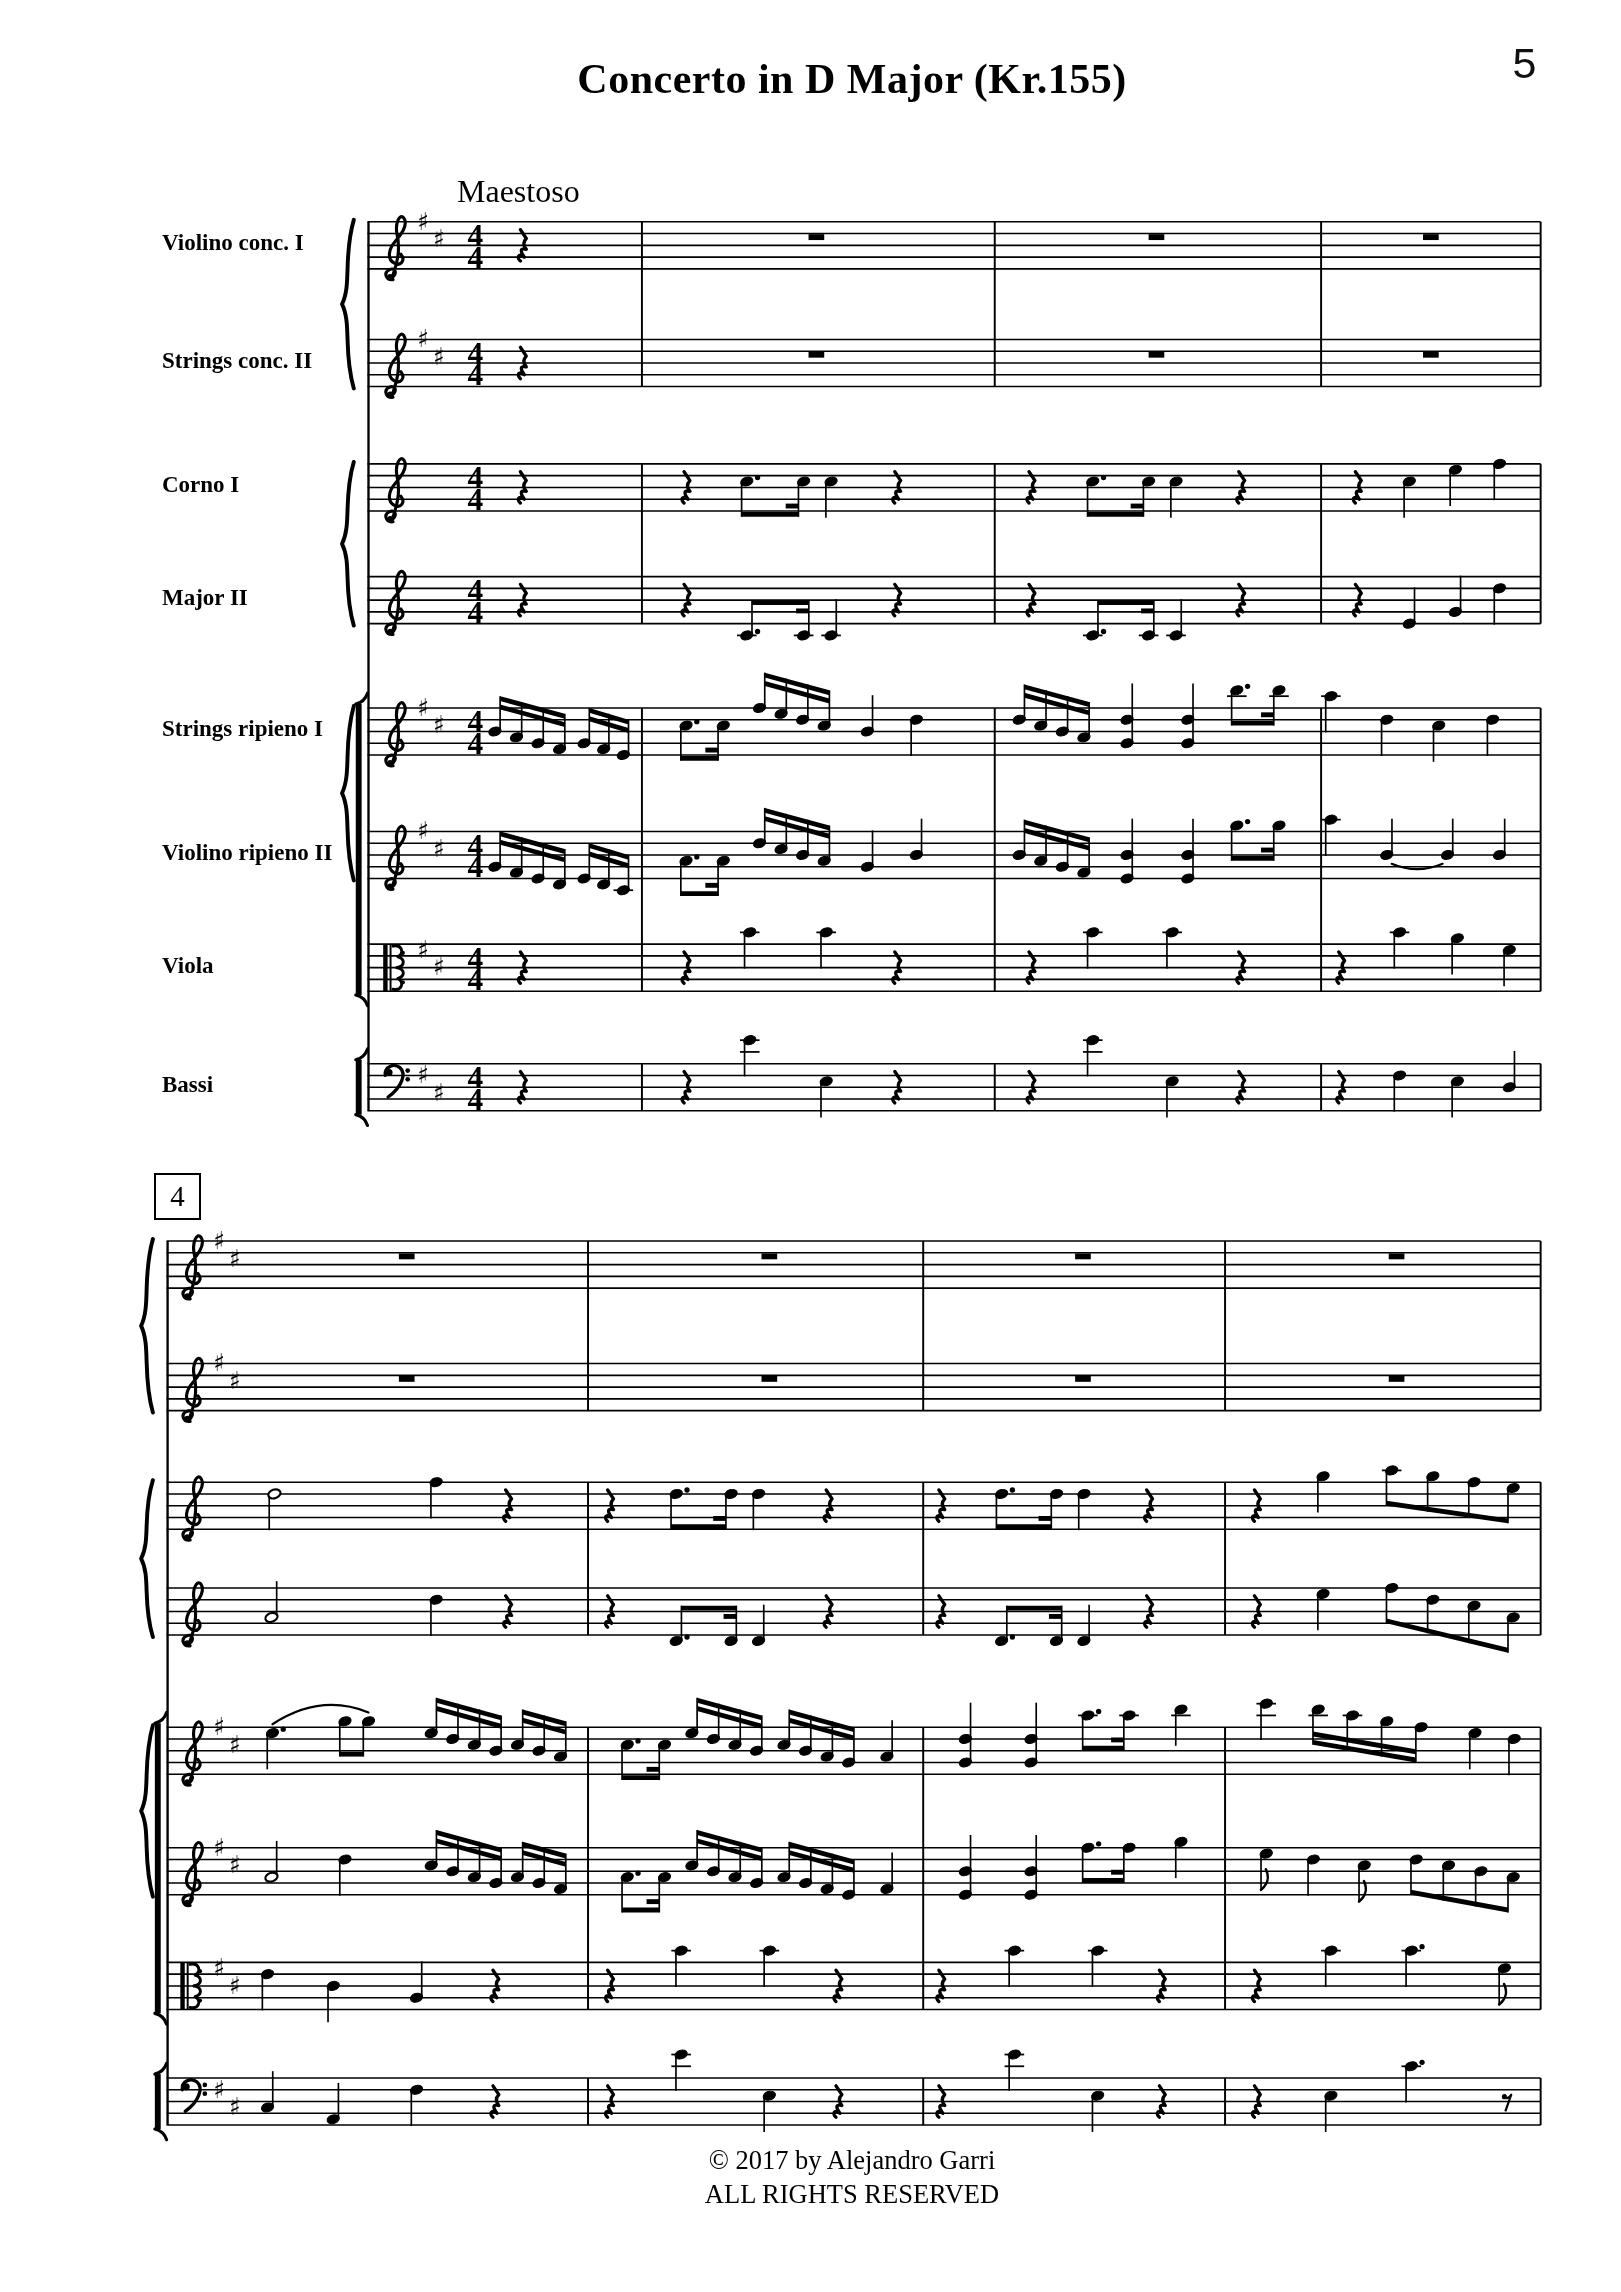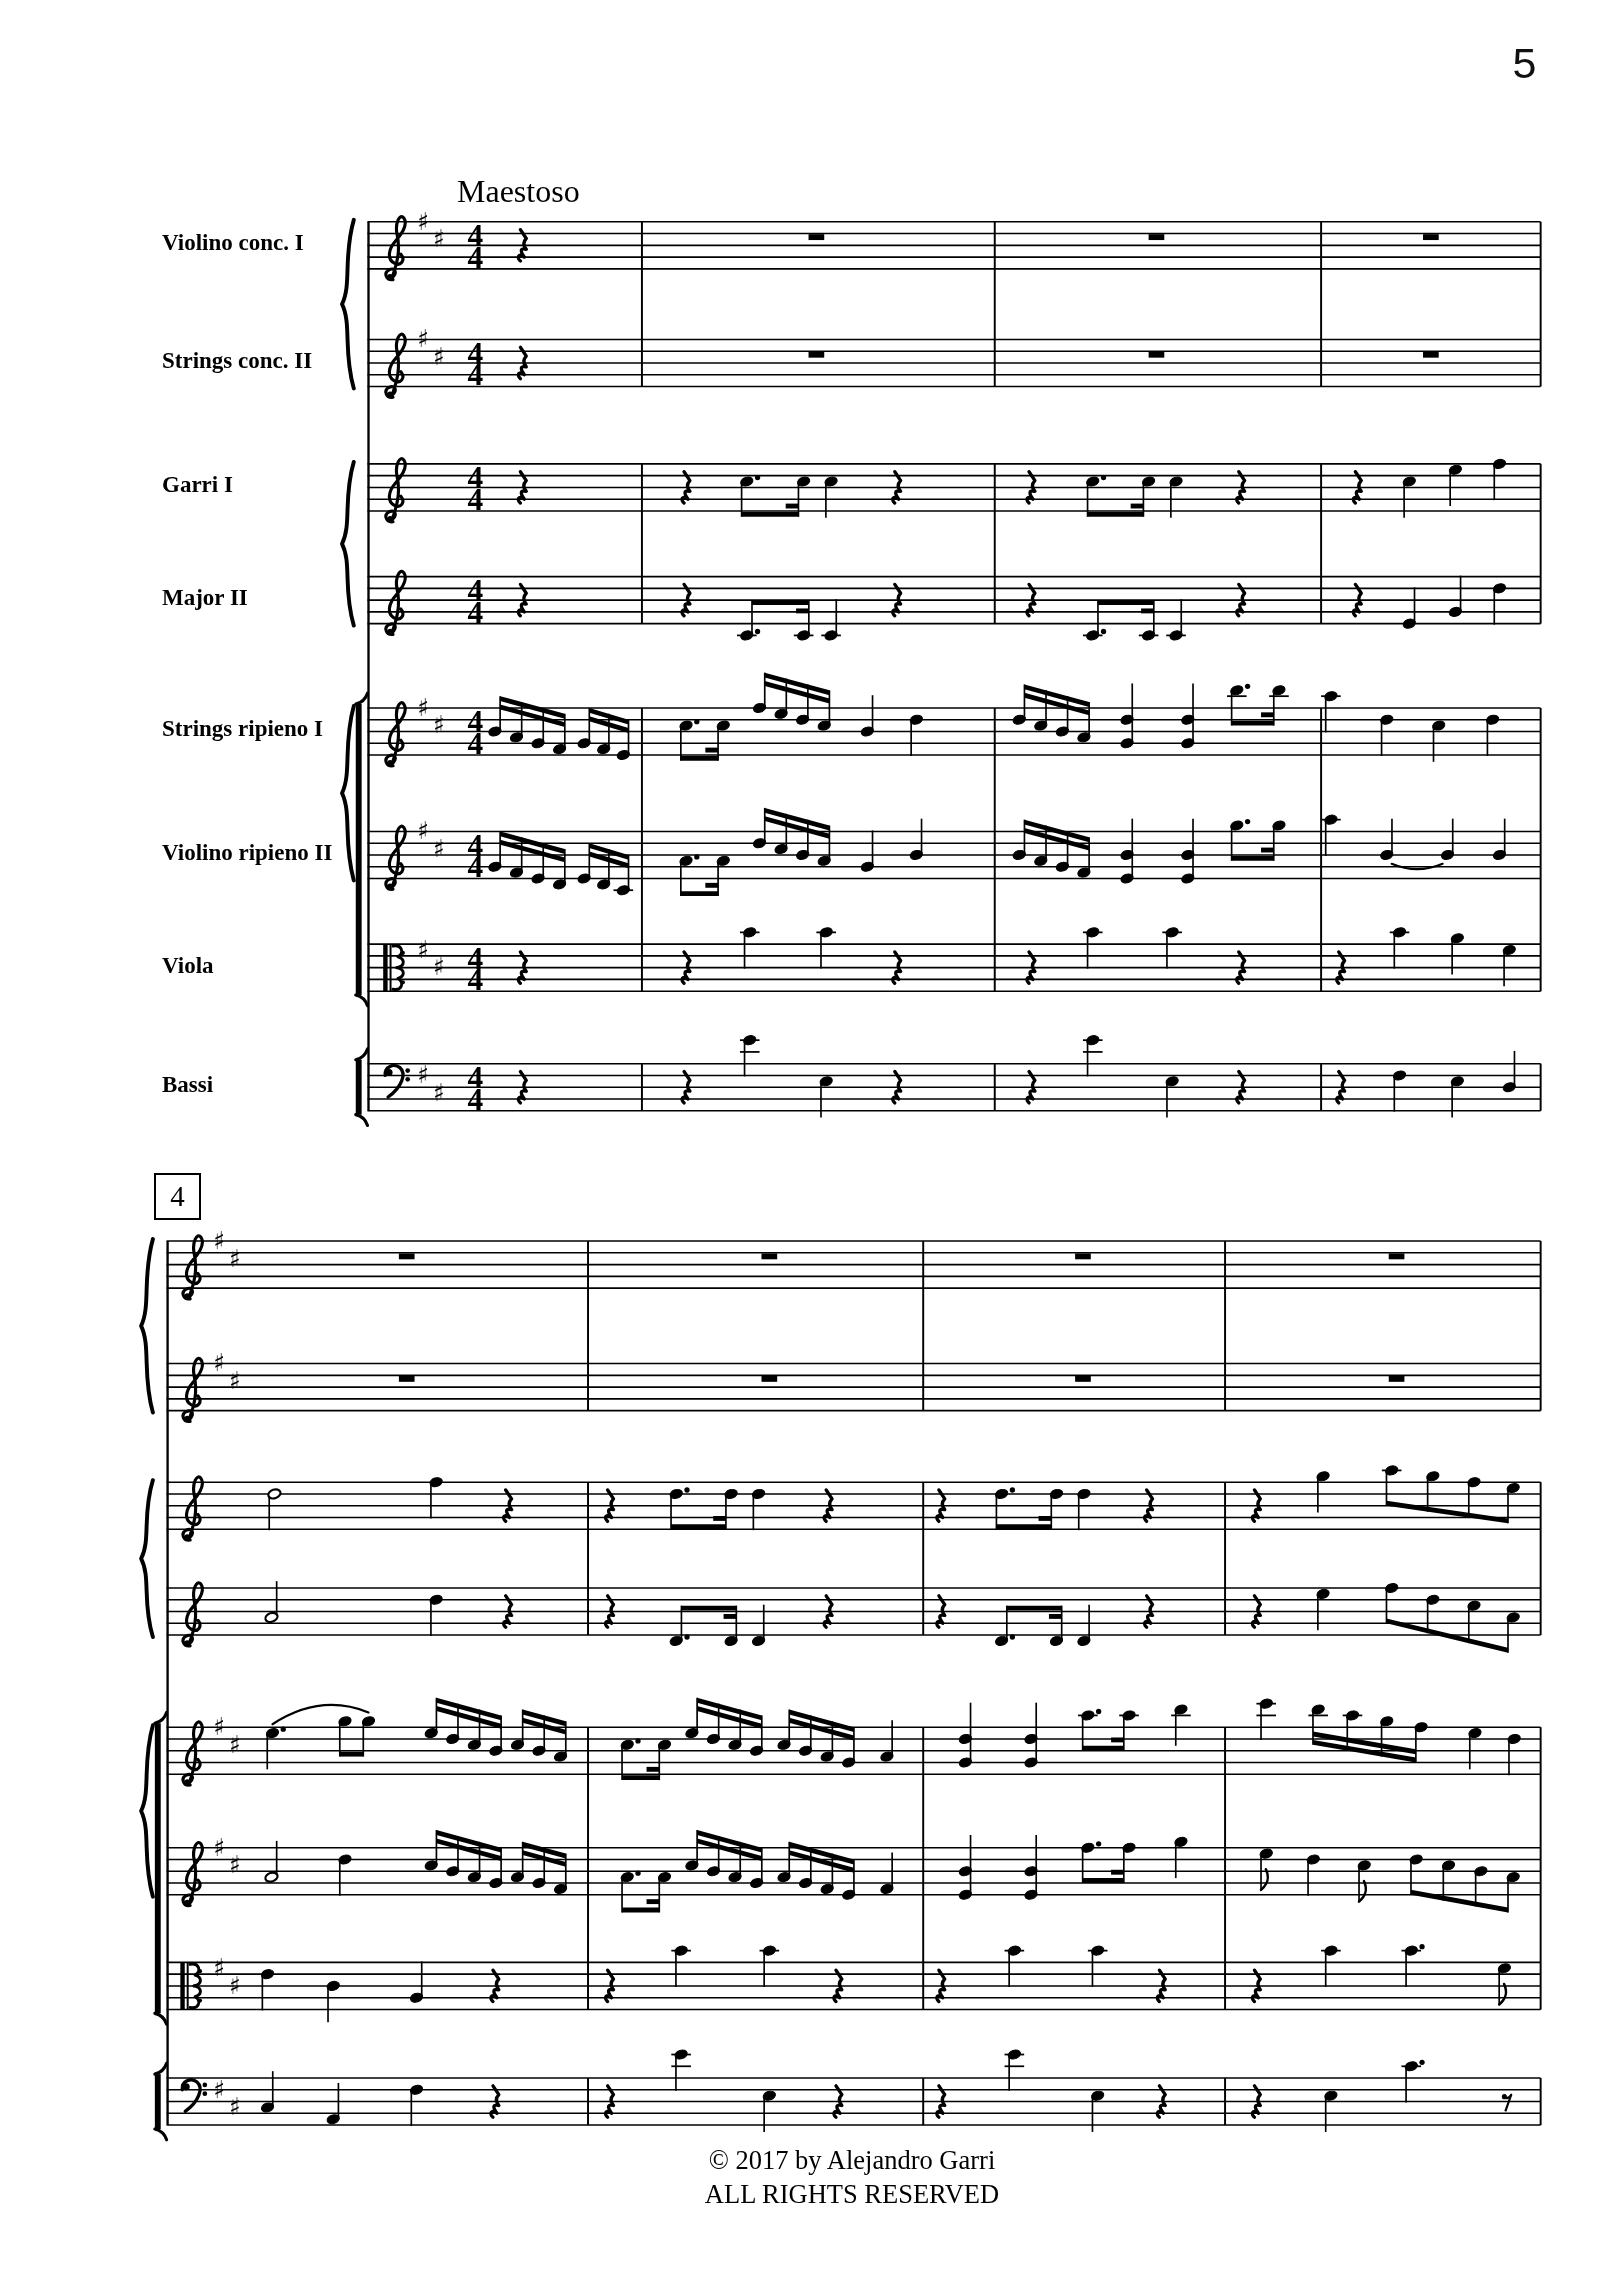--- a/index.html
+++ b/index.html
@@ -837,29 +837,30 @@
       <path d="M 158,1758 Q 167,1756 170,1747" stroke="#000000" stroke-width="3.2" fill="none" stroke-linecap="round" stroke-linejoin="round"></path>
       <path d="M 158,2054 Q 167,2056 170,2065" stroke="#000000" stroke-width="3.2" fill="none" stroke-linecap="round" stroke-linejoin="round"></path>
       <rect x="158" y="2116" width="6" height="56" fill="#000000"></rect>
       <path d="M 158,2116 Q 167,2114 170,2105" stroke="#000000" stroke-width="3.2" fill="none" stroke-linecap="round" stroke-linejoin="round"></path>
       <path d="M 158,2172 Q 167,2174 170,2183" stroke="#000000" stroke-width="3.2" fill="none" stroke-linecap="round" stroke-linejoin="round"></path>
     </svg>
 
   <div class="pagenum">5</div>
 
   <div class="head">
+    <div class="title">Concerto in D Major (Kr.155)</div>
   </div>
 
   <div class="tempo">Maestoso</div>
 
   <div class="rehearsal">4</div>
 
   <div class="ilabel" style="top: 230px;">Violino conc. I</div>
   <div class="ilabel" style="top: 348px;">Strings conc. II</div>
-  <div class="ilabel" style="top: 472px;">Garri I</div>
+  <div class="ilabel" style="top: 472px;">Corno I</div>
   <div class="ilabel" style="top: 585px;">Major II</div>
   <div class="ilabel" style="top: 716px;">Strings ripieno I</div>
   <div class="ilabel" style="top: 840px;">Violino ripieno II</div>
   <div class="ilabel" style="top: 953px;">Viola</div>
   <div class="ilabel" style="top: 1072px;">Bassi</div>
 
   <div class="footer">
     <div>© 2017 by Alejandro Garri</div>
     <div>ALL RIGHTS RESERVED</div>
   </div>

